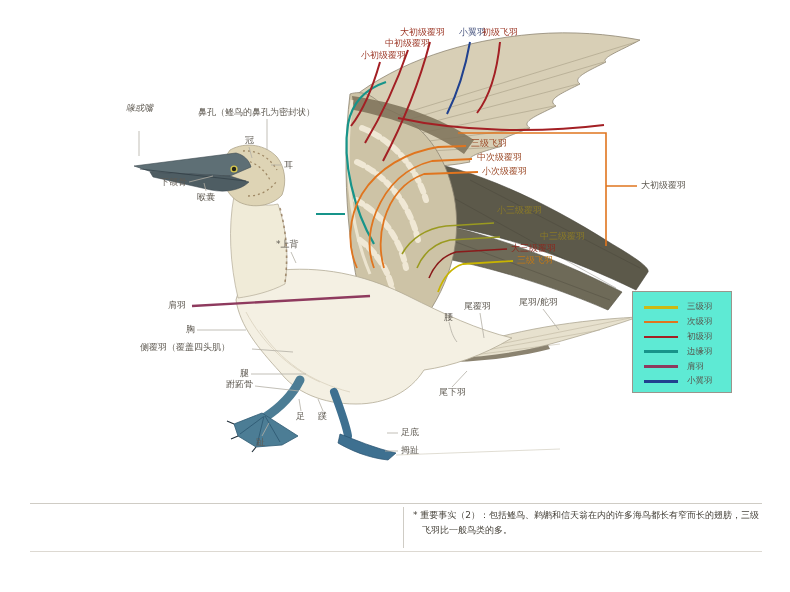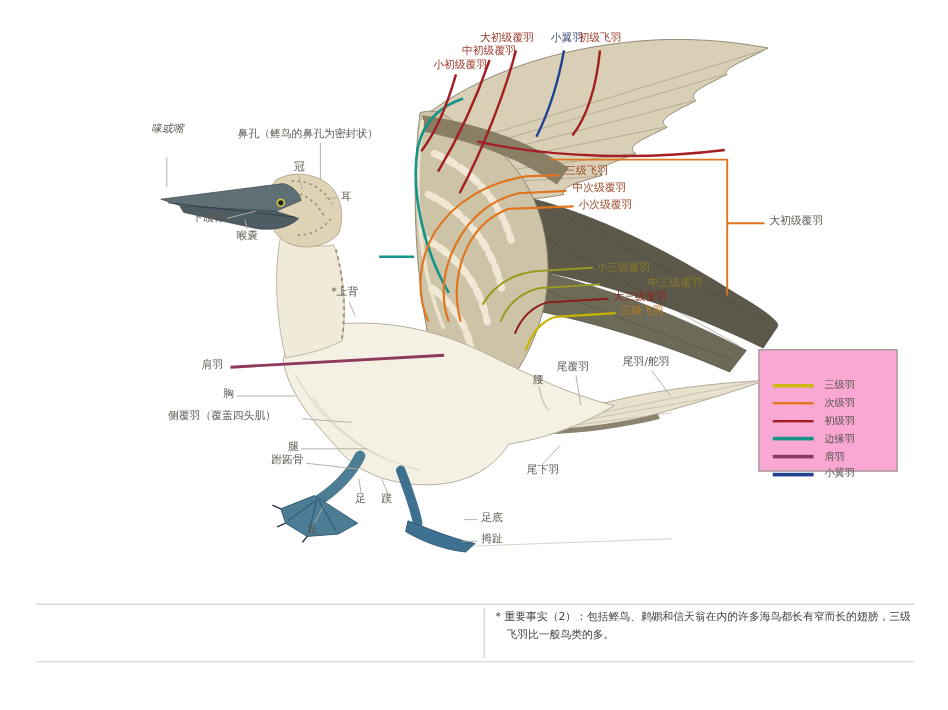--- a/index.html
+++ b/index.html
@@ -8,22 +8,22 @@
         font-family:"DejaVu Sans","Liberation Sans",sans-serif;}
   svg{position:absolute;left:0;top:0;}
   .lb{position:absolute;font-size:9px;line-height:1.1;color:#5f5a52;white-space:nowrap;letter-spacing:0;}
   .lb.red{color:#9c3726;}
   .lb.blue{color:#44517c;}
   .lb.rust{color:#9c4a28;}
   .lb.olive{color:#8a7a28;}
   .lb.darkred{color:#8a2a20;}
   .lb.orange{color:#c07818;}
   .caption{position:absolute;left:84px;top:458px;font-size:8.5px;color:#8d887e;letter-spacing:.5px;}
-  .legend{position:absolute;left:632px;top:291px;width:116px;height:102px;border:1px solid #9a958c;
-          background:#f9a8d4;box-sizing:border-box;padding:22px 0 0 11px;}
+  .legend{position:absolute;left:632px;top:291px;width:100px;height:102px;border:1px solid #9a958c;
+          background:#5eead4;box-sizing:border-box;padding:8px 0 0 11px;}
   .legend-row{display:flex;align-items:center;height:14.8px;}
   .legend-swatch{width:34px;height:2.6px;margin-right:9px;flex:0 0 auto;}
   .legend-label{font-size:8.5px;color:#57524a;}
   .rule{position:absolute;background:#cfccc5;}
   .notes{position:absolute;font-size:9px;color:#46423a;line-height:1.7;}
   .notes p{margin:0 0 1px 0;text-indent:-9px;padding-left:9px;}
   .footer{position:absolute;right:30px;top:557px;font-size:9px;color:#57524a;display:flex;align-items:baseline;gap:3px;}
   .footer .pageno{font-size:10.5px;font-weight:bold;color:#2d2a24;margin-left:14px;}
 </style>
 </head>
@@ -141,21 +141,21 @@
   <div class="lb" style="left:296px;top:412px;">足</div>
   <div class="lb" style="left:318px;top:412px;">蹼</div>
   <div class="lb" style="left:256px;top:438px;">趾</div>
   <div class="lb" style="left:401px;top:428px;">足底</div>
   <div class="lb" style="left:401px;top:446px;">拇趾</div>
 
   <div class="lb rust" style="left:471px;top:139px;">三级飞羽</div>
   <div class="lb rust" style="left:477px;top:153px;">中次级覆羽</div>
   <div class="lb rust" style="left:482px;top:167px;">小次级覆羽</div>
   <div class="lb" style="left:641px;top:181px;">大初级覆羽</div>
-  <div class="lb olive" style="left:497px;top:220px;">小三级覆羽</div>
+  <div class="lb olive" style="left:497px;top:206px;font-family:Liberation Serif, serif;">小三级覆羽</div>
   <div class="lb olive" style="left:504px;top:232px;margin-left:36px;">中三级覆羽</div>
   <div class="lb darkred" style="left:511px;top:244px;">大三级覆羽</div>
   <div class="lb orange" style="left:517px;top:256px;">三级飞羽</div>
 
   <div class="lb" style="left:444px;top:313px;">腰</div>
   <div class="lb" style="left:464px;top:302px;">尾覆羽</div>
   <div class="lb" style="left:519px;top:298px;">尾羽/舵羽</div>
   <div class="lb" style="left:439px;top:388px;">尾下羽</div>
 
   <div class="legend">

